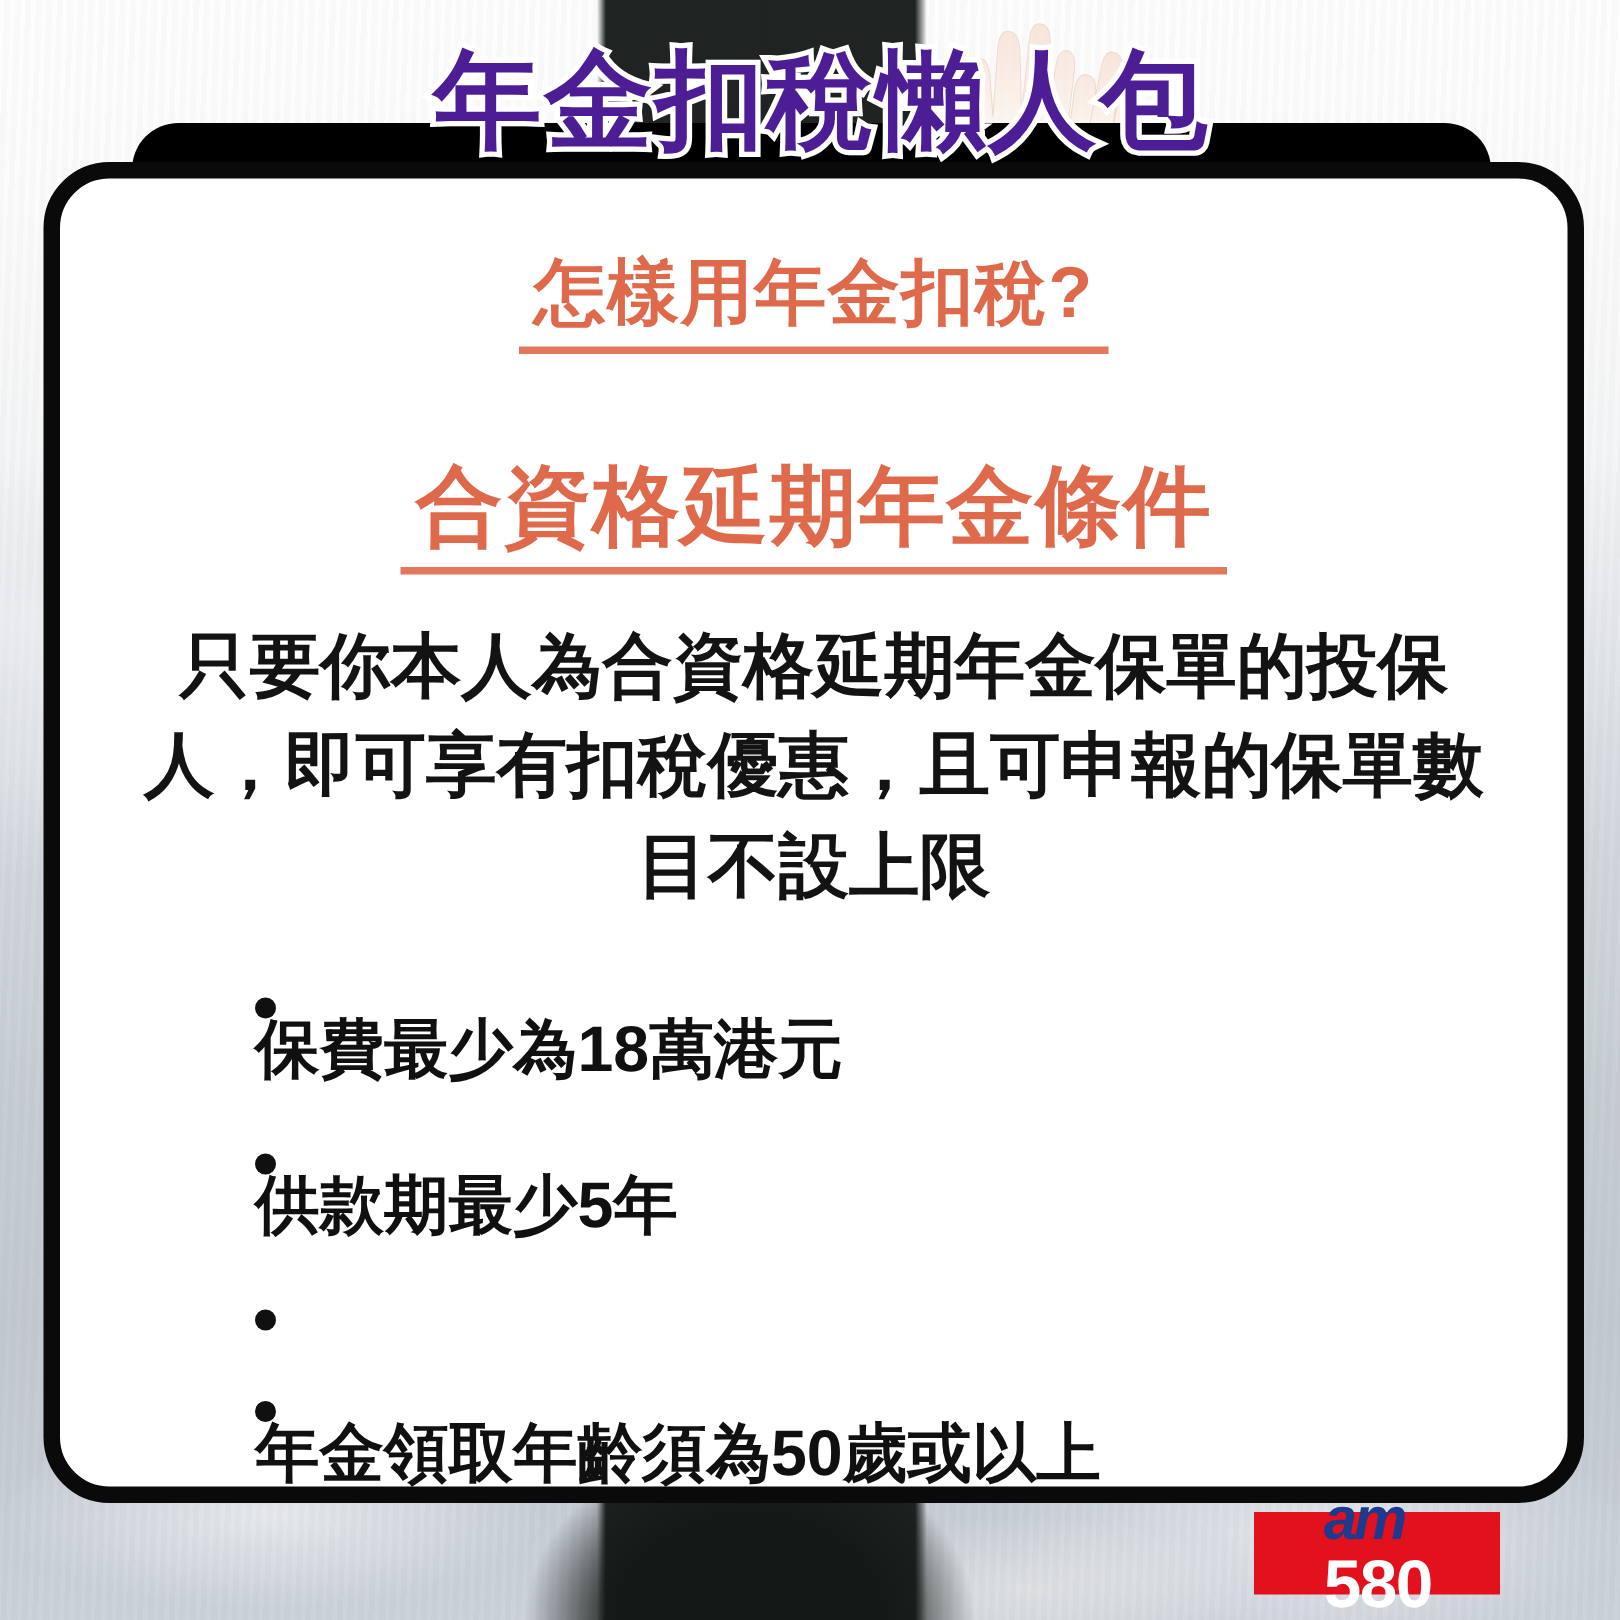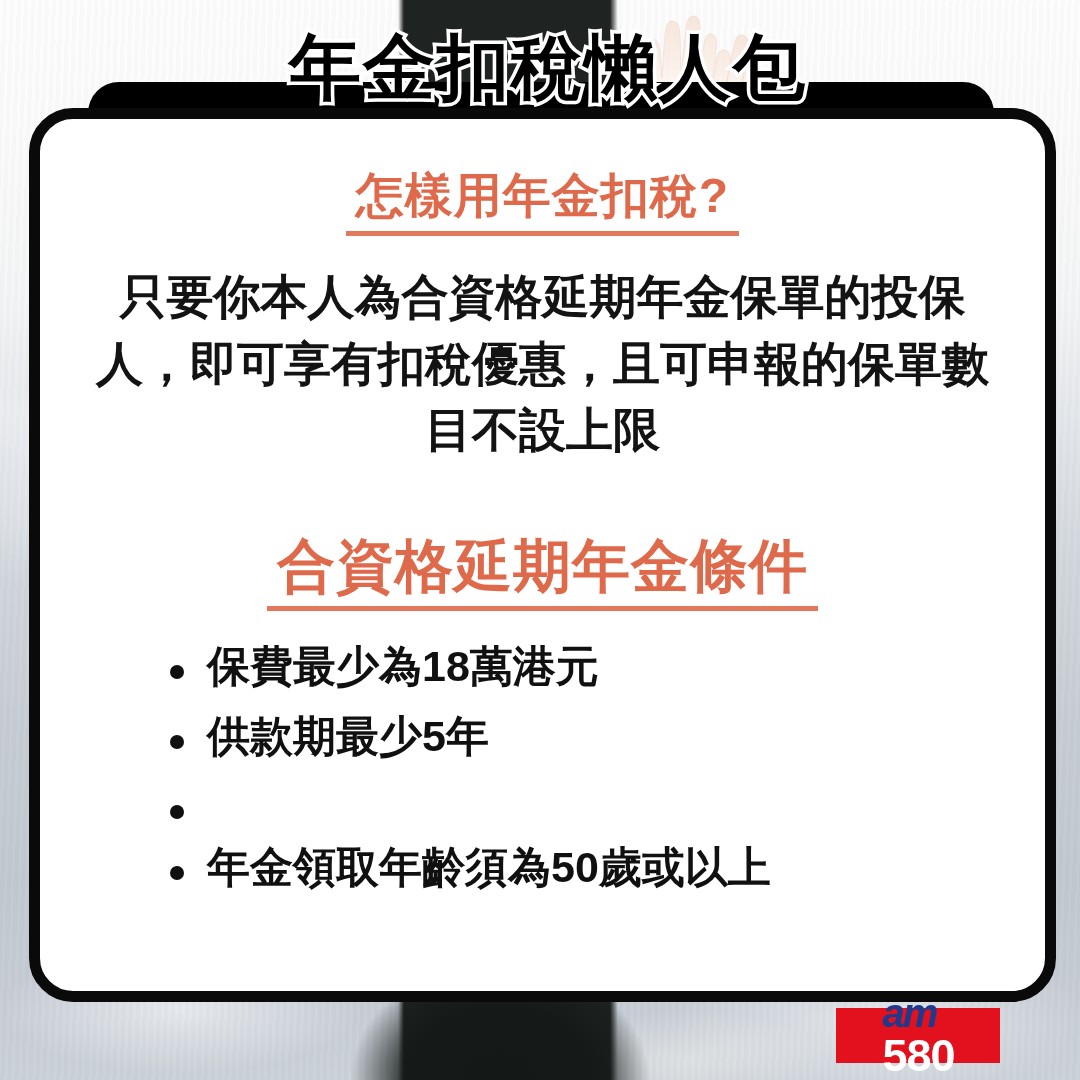--- a/index.html
+++ b/index.html
@@ -90,21 +90,21 @@
   #title {
     position: absolute;
     left: 0; top: 30px;
     width: 1080px;
     text-align: center;
     z-index: 6;
     font-size: 72px;
     font-weight: bold;
     letter-spacing: 2px;
     line-height: 1.05;
-    color: #000000;
+    color: #4c1d95;
     -webkit-text-stroke: 7px #ffffff;
     paint-order: stroke fill;
     padding-left: 16px;
   }
 
   
   #content {
     position: absolute;
     left: 40px; top: 108px;
     width: 1005px; height: 894px;
@@ -146,20 +146,21 @@
   }
   .bullet {
     display: flex;
     align-items: flex-start;
     font-size: 43px;
     font-weight: bold;
     color: #101010;
     line-height: 1.0;
     margin-bottom: 27px;
     letter-spacing: 0px;
+    flex-direction: column;
   }
   .bullet-dot {
     flex: 0 0 auto;
     width: 14px; height: 14px;
     border-radius: 50%;
     background: #101010;
     margin: 20px 23px 0 0;
   }
 
   
@@ -221,27 +222,27 @@
 <div id="card"></div>
 
 <div id="title">年金扣稅懶人包</div>
 
 <div id="content">
 
   <div class="sec-heading">
     <span class="u">怎樣用年金扣稅?</span>
   </div>
 
-  <div id="body-para">只要你本人為合資格延期年金保單的投保人，即可享有扣稅優惠，且可申報的保單數目不設上限</div>
-
   <div id="heading2-wrap">
     <div class="sec-heading">
       <span class="u">合資格延期年金條件</span>
     </div>
   </div>
+
+  <div id="body-para">只要你本人為合資格延期年金保單的投保人，即可享有扣稅優惠，且可申報的保單數目不設上限</div>
 
   <div id="bullets">
     <div class="bullet">
       <span class="bullet-dot"></span>
       <span>保費最少為18萬港元</span>
     </div>
     <div class="bullet">
       <span class="bullet-dot"></span>
       <span>供款期最少5年</span>
     </div>

